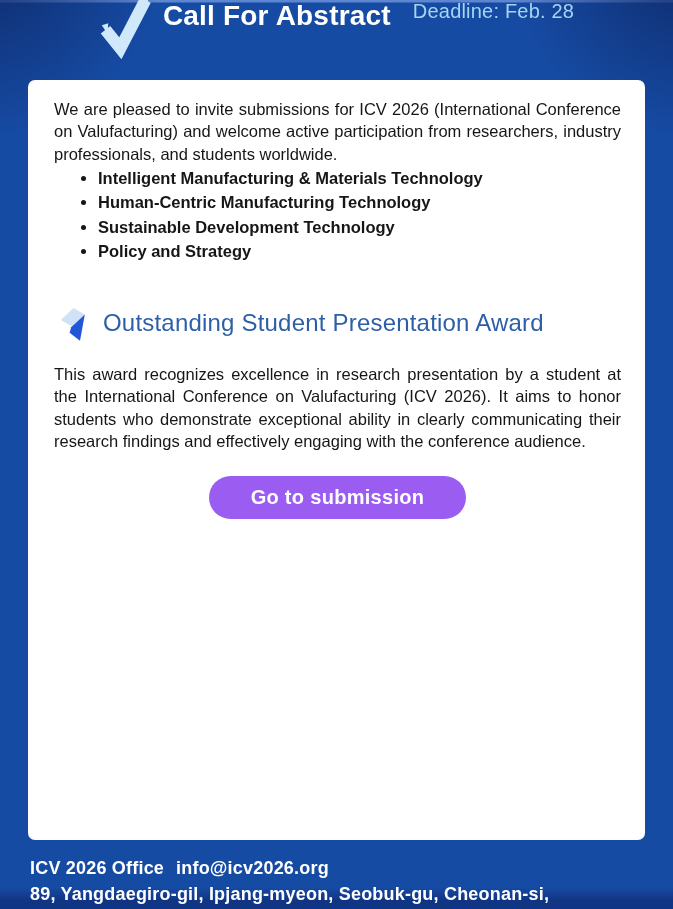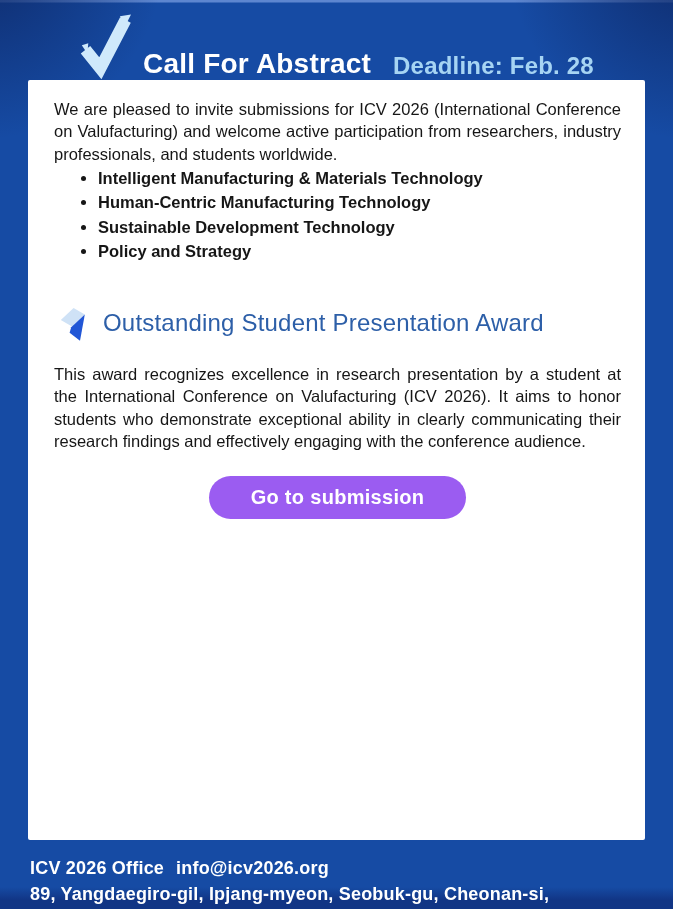--- a/index.html
+++ b/index.html
@@ -12,37 +12,37 @@
     background:
       radial-gradient(circle at -3% -5%, #0e2a6a 0px, rgba(14,42,106,0) 185px),
       radial-gradient(circle at 103% -5%, #0e2a6a 0px, rgba(14,42,106,0) 185px),
       linear-gradient(180deg, #5d86d0 0px, #5d86d0 2px, rgba(93,134,208,0) 3px),
       linear-gradient(0deg, #113585 0px, #113585 9px, rgba(17,53,133,0) 22px),
       #164ba4;
   }
   
   .header{
     height:80px;
-    display:flex;align-items:flex-end;justify-content:center;
+    display:flex;align-items:flex-start;justify-content:center;
     gap:12px;
   }
   .check-wrap{width:52px;height:66px;margin-top:-6px;flex:0 0 auto;}
   .header-title{
     color:#ffffff;font-size:28px;font-weight:700;letter-spacing:.2px;
   }
   .header-deadline{
-    color:#a6d4f3;font-size:24px;font-weight:700;margin-left:10px;letter-spacing:.2px;
+    color:#a6d4f3;font-size:20px;font-weight:400;margin-left:10px;letter-spacing:.2px;
   }
   
   .card{
     box-sizing:border-box;
     margin:0 28px 0 28px;
     height:760px;
     background:#ffffff;
-    border-radius:2px;
+    border-radius:7px;
     padding:18px 24px 16px 26px;
     color:#161616;
     font-size:16.5px;line-height:1.36;
     overflow:hidden;
   }
   .card p{margin:0;text-align:justify;}
   .intro{margin-bottom:22px;}
   .topics-label{margin:0;}
   .topics-list{
     margin:2px 0 0 0;padding:0 0 0 44px;

